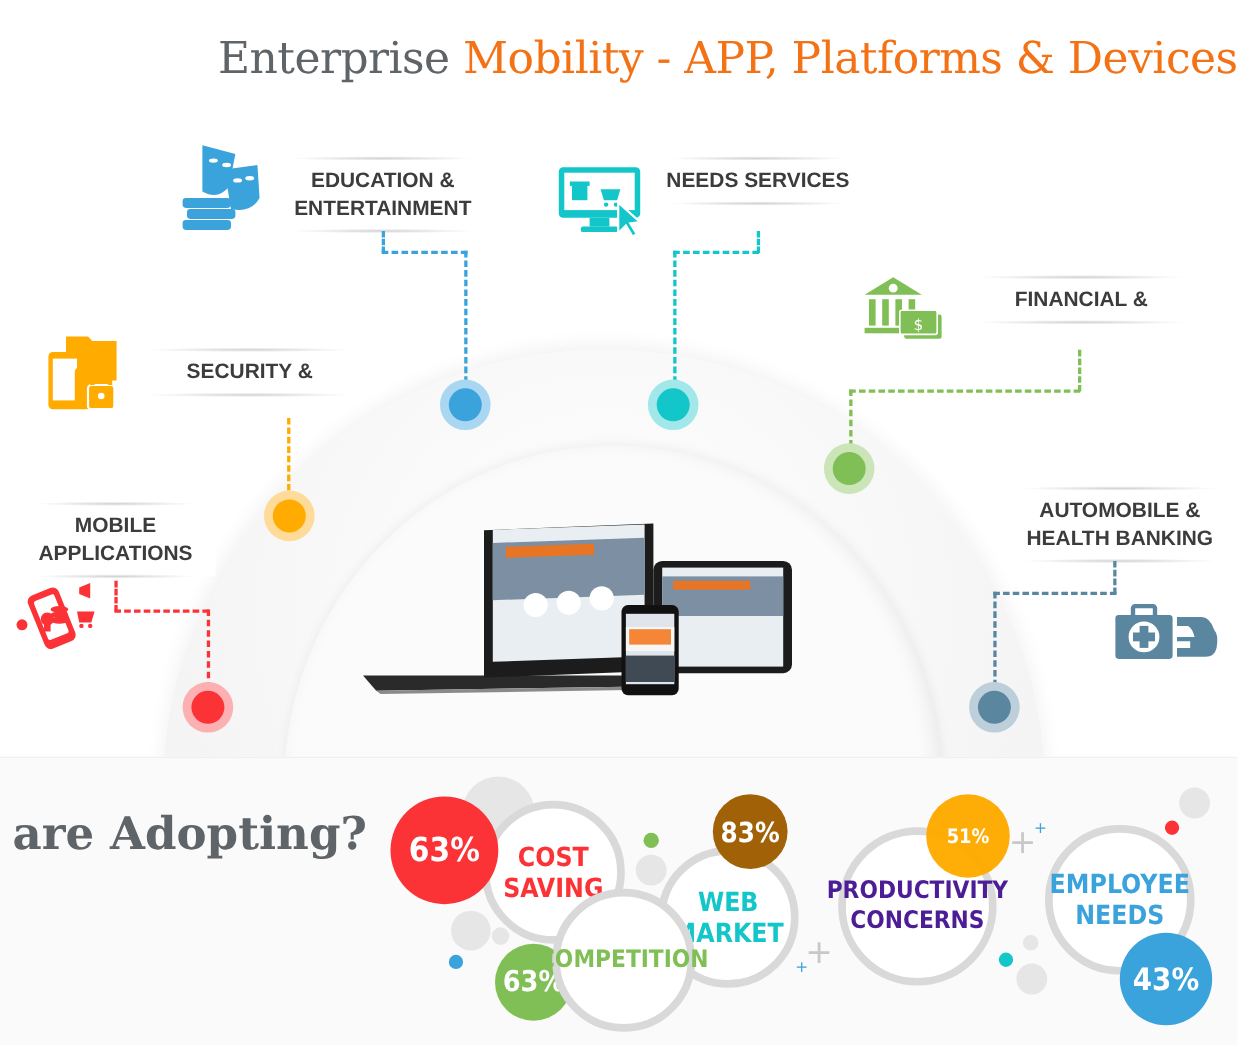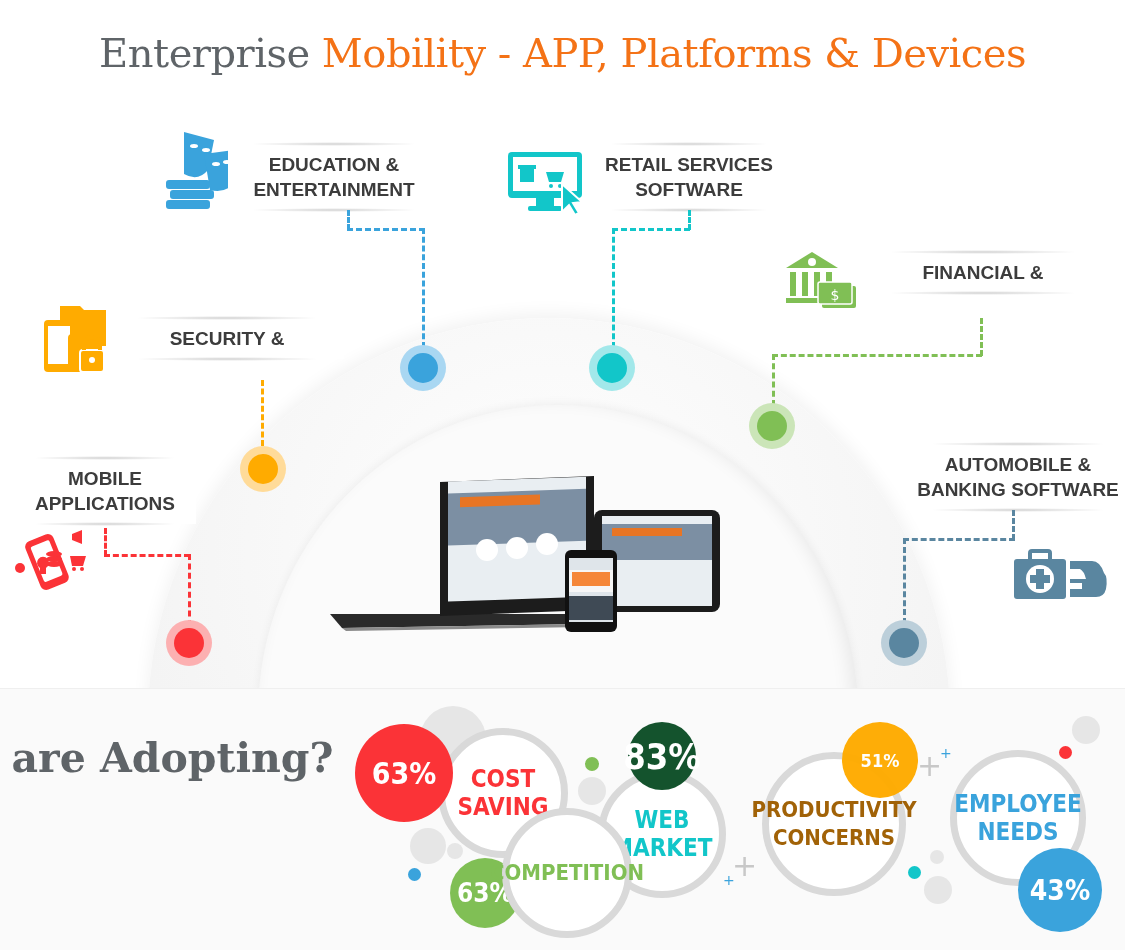--- a/index.html
+++ b/index.html
@@ -1,18 +1,18 @@
 <!DOCTYPE html>
 <html><head>
 <meta charset="utf-8">
 <style>
   html, body { margin:0; padding:0; }
   body { width:1125px; height:950px; position:relative; overflow:hidden; background:#ffffff; font-family:"Liberation Sans", sans-serif; }
   .abs { position:absolute; }
-  .title { position:absolute; left:0; top:30px; width:1125px; text-align:center; font-family:"DejaVu Serif", serif; font-size:40px; color:#5f6468; letter-spacing:-0.5px; }
+  .title { position:absolute; left:0; top:30px; width:1125px; text-align:right; font-family:"DejaVu Serif", serif; font-size:40px; color:#5f6468; letter-spacing:-0.5px; }
   .title .accent { color:#f47216; }
 
   
   .arch-outer { position:absolute; left:148px; top:318px; width:802px; height:800px; border-radius:50%; background:radial-gradient(circle at 50% 30%, #ffffff 0%, #f4f4f4 60%, #ececec 100%); box-shadow: 0 -4px 18px rgba(0,0,0,0.06); }
   .arch-inner { position:absolute; left:258px; top:405px; width:600px; height:620px; border-radius:50%; background:#fbfbfb; box-shadow: -6px -6px 18px rgba(0,0,0,0.08) inset, 0 -2px 10px rgba(0,0,0,0.05); }
   .top-section-clip { position:absolute; left:0; top:0; width:1125px; height:688px; overflow:hidden; }
   .bottom-section { position:absolute; left:0; top:688px; width:1125px; height:262px; background:#fafafa; border-top:1px solid #efefef; }
 
   
   .label { position:absolute; text-align:center; font-weight:bold; font-size:19px; line-height:25px; color:#3c3c3c; padding:8px 6px; background:linear-gradient(#ffffff,#ffffff); }
@@ -140,21 +140,21 @@
       <rect x="2" y="74" width="44" height="9" rx="3"></rect>
     </g>
     <g fill="#fff">
         <ellipse cx="30" cy="20" rx="4" ry="2"></ellipse>
         <ellipse cx="42" cy="24" rx="4" ry="2"></ellipse>
         <ellipse cx="52" cy="38" rx="4" ry="2"></ellipse>
         <ellipse cx="63" cy="36" rx="4" ry="2"></ellipse>
       </g>
   </svg>
 </div>
-<div class="label" style="left:228px; top:144px; width:200px;">
+<div class="label" style="left:242px; top:144px; width:200px;">
   <div>EDUCATION &amp;</div>
   <div>ENTERTAINMENT</div>
 </div>
 <div class="dash-v" style="left:347px; top:210px; height:20px; border-color:#3aa3dc;"></div>
 <div class="dash-h" style="left:347px; top:228px; width:78px; border-color:#3aa3dc;"></div>
 <div class="dash-v" style="left:422px; top:228px; height:120px; border-color:#3aa3dc;"></div>
 <div class="node" style="left:400px; top:345px; background:#a9d7f2;">
     <div class="dot" style="background:#3aa3dc;"></div>
   </div>
 
@@ -168,22 +168,21 @@
       <rect x="14" y="18" width="14" height="14"></rect>
         <rect x="12" y="15" width="18" height="4"></rect>
       <path d="M40 22 h18 l-3 10 h-12 z"></path>
         <circle cx="45" cy="36" r="2"></circle>
         <circle cx="54" cy="36" r="2"></circle>
       <path d="M56 34 l0 28 l7 -7 l6 10 l4 -2 l-6 -10 l9 -1 z" stroke="#fff" stroke-width="2"></path>
     </g>
   </svg>
 </div>
 <div class="label" style="left:586px; top:144px; width:194px;">
-  <div>RETAIL SERVICES</div>
-  <div>SOFTWARE</div>
+  <div>NEEDS SERVICES</div>
 </div>
 <div class="dash-v" style="left:688px; top:210px; height:20px; border-color:#12c6c9;"></div>
 <div class="dash-h" style="left:612px; top:228px; width:78px; border-color:#12c6c9;"></div>
 <div class="dash-v" style="left:612px; top:228px; height:120px; border-color:#12c6c9;"></div>
 <div class="node" style="left:589px; top:345px; background:#a2e8ea;">
     <div class="dot" style="background:#12c6c9;"></div>
   </div>
 
 <div class="abs" style="left:784px; top:248px;">
   <svg width="76" height="64" viewBox="0 0 76 64">
@@ -206,21 +205,21 @@
 </div>
 <div class="dash-v" style="left:980px; top:318px; height:38px; border-color:#80bf55;"></div>
 <div class="dash-h" style="left:772px; top:354px; width:210px; border-color:#80bf55;"></div>
 <div class="dash-v" style="left:772px; top:354px; height:52px; border-color:#80bf55;"></div>
 <div class="node" style="left:749px; top:403px; background:#cbe5b8;">
     <div class="dot" style="background:#80bf55;"></div>
   </div>
 
 <div class="label" style="left:906px; top:444px; width:212px;">
   <div>AUTOMOBILE  &amp;</div>
-  <div>BANKING SOFTWARE</div>
+  <div>HEALTH BANKING</div>
 </div>
 <div class="abs" style="left:1012px; top:545px;">
   <svg width="98" height="56" viewBox="0 0 98 56">
     <g fill="#5a86a0">
       <path d="M20 4 h16 a4 4 0 0 1 4 4 v6 h-4 v-6 h-16 v6 h-4 v-6 a4 4 0 0 1 4 -4 z"></path>
       <rect x="2" y="14" width="52" height="40" rx="3"></rect>
       <circle cx="28" cy="34" r="14" fill="#fff"></circle>
       <rect x="24" y="24" width="8" height="20"></rect>
         <rect x="18" y="30" width="20" height="8"></rect>
       <path d="M58 16 h22 q8 0 12 12 q4 4 2 16 q-2 8 -10 8 h-26 v-8 h12 v-6 h-12 v-4 h16 q-2 -8 -6 -10 h-10 z"></path>
@@ -263,30 +262,30 @@
     </div>
 </div>
 <div class="stat" style="left:355px; top:724px; width:98px; height:98px; background:#fb3337;">63%</div>
 
 <div class="ring" style="left:598px; top:770px; width:128px; height:128px; color:#12c6c9;">
   <div>
       <div>WEB</div>
       <div>MARKET</div>
     </div>
 </div>
-<div class="stat" style="left:628px; top:722px; width:68px; height:68px; background:#14532d; font-size:36px;">83%</div>
+<div class="stat" style="left:648px; top:722px; width:68px; height:68px; background:#a16207; font-size:25px;">83%</div>
 
 <div class="stat" style="left:450px; top:858px; width:70px; height:70px; background:#80bf55; font-size:26px;">63%</div>
 <div class="ring" style="left:502px; top:808px; width:130px; height:130px; color:#80bf55; font-size:22px;">
   <div>
       <div>COMPETITION</div>
     </div>
 </div>
 
-<div class="ring" style="left:762px; top:752px; width:144px; height:144px; color:#a16207; font-size:22px;">
+<div class="ring" style="left:762px; top:752px; width:144px; height:144px; color:#4c1d95; font-size:22px;">
   <div>
       <div>PRODUCTIVITY</div>
       <div>CONCERNS</div>
     </div>
 </div>
 <div class="stat" style="left:842px; top:722px; width:76px; height:76px; background:#ffab00; font-size:18px; opacity:0.97;">51%</div>
 
 <div class="ring" style="left:950px; top:750px; width:136px; height:136px; color:#3aa3dc;justify-content:center;">
   <div>
       <div>EMPLOYEE</div>

